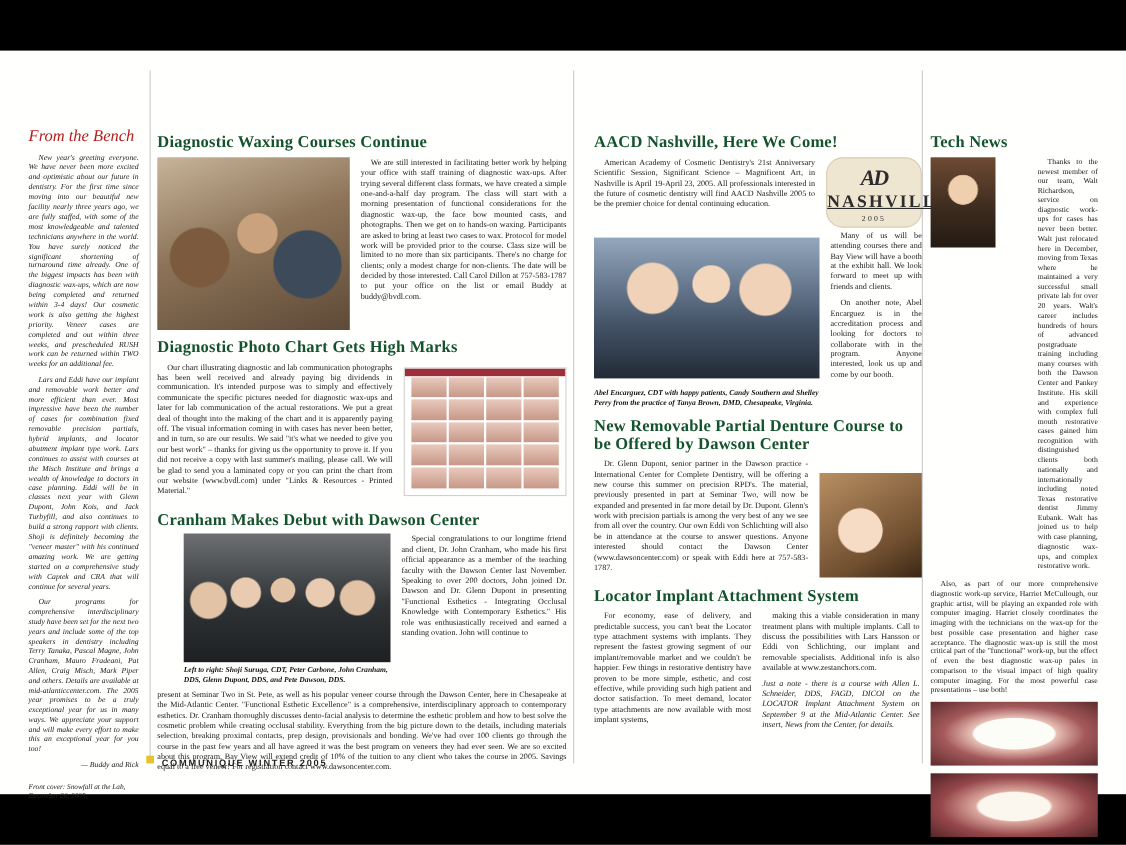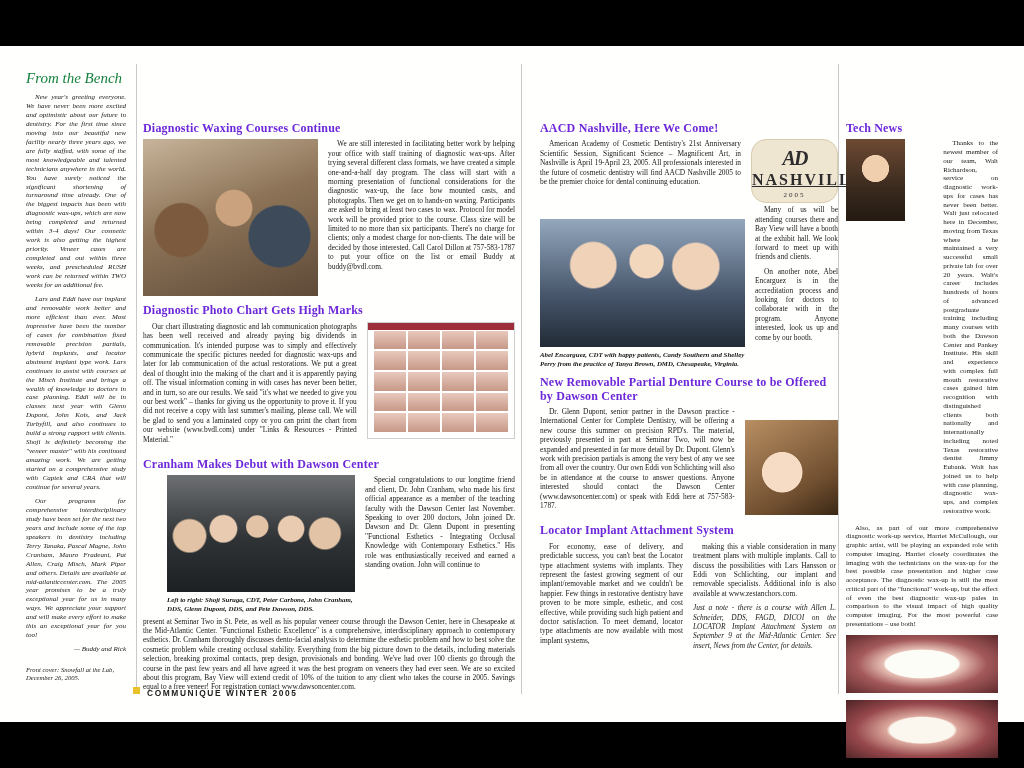--- a/index.html
+++ b/index.html
@@ -11,35 +11,36 @@
     position:absolute;left:0;top:46px;width:1024px;height:676px;background:#fffffd;
   }
   .page-inner{position:relative;width:1024px;height:676px;}
 
   
   .vrule{position:absolute;top:18px;width:1px;height:630px;background:#c9c9c9;}
 
   .col{position:absolute;}
   .heading{
     font-family:"Liberation Serif", serif;
-    font-weight:bold;font-size:12px;color:#6d28d9;letter-spacing:.2px;
+    font-weight:bold;font-size:15px;color:#14532d;letter-spacing:.2px;
     line-height:1.12;margin:0 0 4px 0;
   }
   p{margin:0 0 5px 0;text-align:justify;}
   .body{font-size:7.4px;line-height:1.27;color:#181818;}
   .body.tiny{font-size:7.0px;line-height:1.25;}
   .ital{font-style:italic;}
   .indent{text-indent:9px;}
   .caption{font-size:6.9px;line-height:1.25;font-style:italic;font-weight:bold;color:#141414;text-align:left;}
 
   
   #c1{left:26px;top:24px;width:100px;}
   #c1 .ft-title{
-    font-style:italic;font-size:15px;color:#15803d;margin-bottom:6px;
+    font-style:italic;font-size:15px;color:#b91c1c;margin-bottom:6px;
     font-family:"Liberation Serif", serif;
+    margin-top:46px;
   }
   #c1 .body{font-style:italic;font-size:7.0px;line-height:1.28;text-align:justify;}
   .sign{text-align:right;font-style:italic;font-size:7px;margin-top:3px;}
   .frontcover{font-size:6.6px;font-style:italic;line-height:1.25;margin-top:12px;color:#222;}
 
   
   #c2{left:143px;top:76px;width:372px;}
   .two{display:flex;gap:10px;}
 
   
@@ -141,21 +142,21 @@
     <h2 class="heading">Diagnostic Waxing Courses Continue</h2>
 
     <div class="two" style="align-items:flex-start;">
       <div class="ph people1" style="width:175px;height:157px;"></div>
       <div class="body" style="width:187px;">
         <p class="indent">We are still interested in facilitating better work by helping your office with staff training of diagnostic wax-ups. After trying several different class formats, we have created a simple one-and-a-half day program. The class will start with a morning presentation of functional considerations for the diagnostic wax-up, the face bow mounted casts, and photographs. Then we get on to hands-on waxing. Participants are asked to bring at least two cases to wax. Protocol for model work will be provided prior to the course. Class size will be limited to no more than six participants. There's no charge for clients; only a modest charge for non-clients. The date will be decided by those interested. Call Carol Dillon at 757-583-1787 to put your office on the list or email Buddy at buddy@bvdl.com.</p>
       </div>
     </div>
 
     <h2 class="heading" style="margin-top:8px;">Diagnostic Photo Chart Gets High Marks</h2>
-    <div class="two" style="align-items:flex-start;">
+    <div class="two" style="align-items:center;">
       <div class="body" style="width:215px;">
         <p class="indent">Our chart illustrating diagnostic and lab communication photographs has been well received and already paying big dividends in communication. It's intended purpose was to simply and effectively communicate the specific pictures needed for diagnostic wax-ups and later for lab communication of the actual restorations. We put a great deal of thought into the making of the chart and it is apparently paying off. The visual information coming in with cases has never been better, and in turn, so are our results. We said "it's what we needed to give you our best work" – thanks for giving us the opportunity to prove it. If you did not receive a copy with last summer's mailing, please call. We will be glad to send you a laminated copy or you can print the chart from our website (www.bvdl.com) under "Links &amp; Resources - Printed Material."</p>
       </div>
       <div class="ph chart" style="width:147px;height:115px;">
         <div class="chart-top"></div>
         <div class="chart-grid">
           <div></div>
               <div></div>
               <div></div>
               <div></div>
@@ -202,21 +203,21 @@
       <div class="body" style="width:205px;">
         <p class="indent">American Academy of Cosmetic Dentistry's 21st Anniversary Scientific Session, Significant Science – Magnificent Art, in Nashville is April 19-April 23, 2005. All professionals interested in the future of cosmetic dentistry will find AACD Nashville 2005 to be the premier choice for dental continuing education.</p>
       </div>
       <div class="logo-aacd" style="width:85px;height:62px;border-radius:15px;">
         <div class="mono">AD</div>
         <div class="city">NASHVILLE</div>
         <div class="yr">2005</div>
       </div>
     </div>
 
-    <div class="two" style="align-items:flex-end;margin-top:2px;">
+    <div class="two" style="align-items:center;margin-top:2px;">
       <div style="width:205px;">
         <div class="ph trio" style="width:205px;height:128px;"></div>
       </div>
       <div class="body" style="width:85px;">
         <p class="indent">Many of us will be attending courses there and Bay View will have a booth at the exhibit hall. We look forward to meet up with friends and clients.</p>
         <p class="indent">On another note, Abel Encarguez is in the accreditation process and looking for doctors to collaborate with in the program. Anyone interested, look us up and come by our booth.</p>
       </div>
     </div>
 
     <div class="caption" style="margin-top:4px;width:205px;">Abel Encarguez, CDT with happy patients, Candy Southern and Shelley Perry from the practice of Tanya Brown, DMD, Chesapeake, Virginia.</div>

